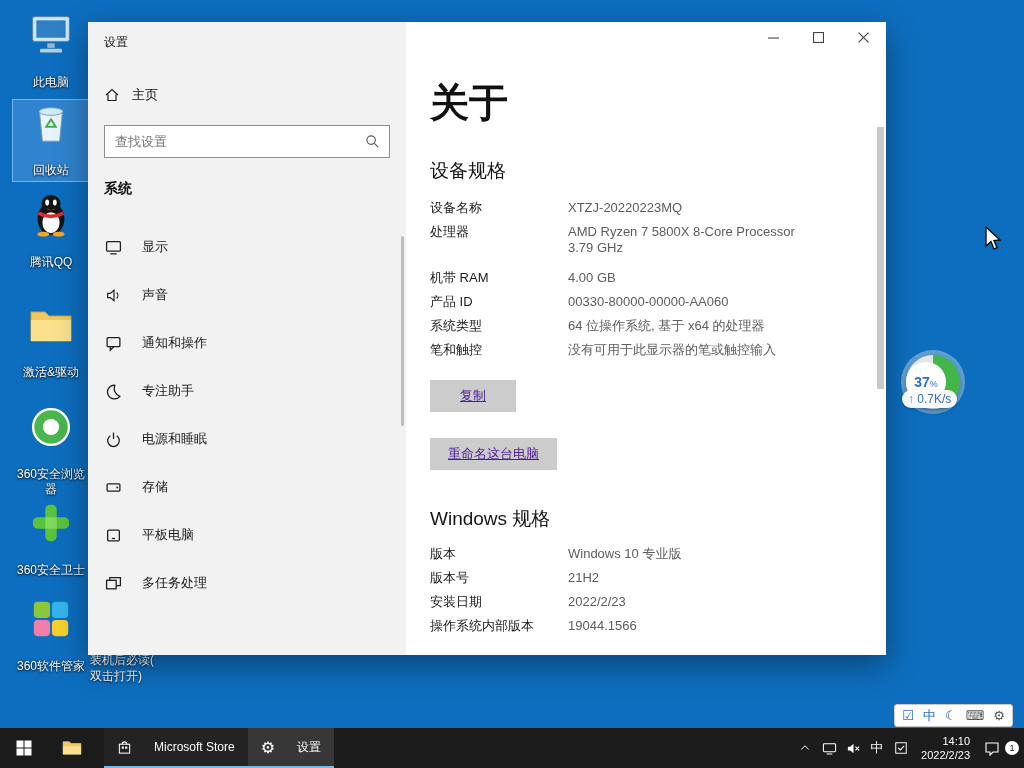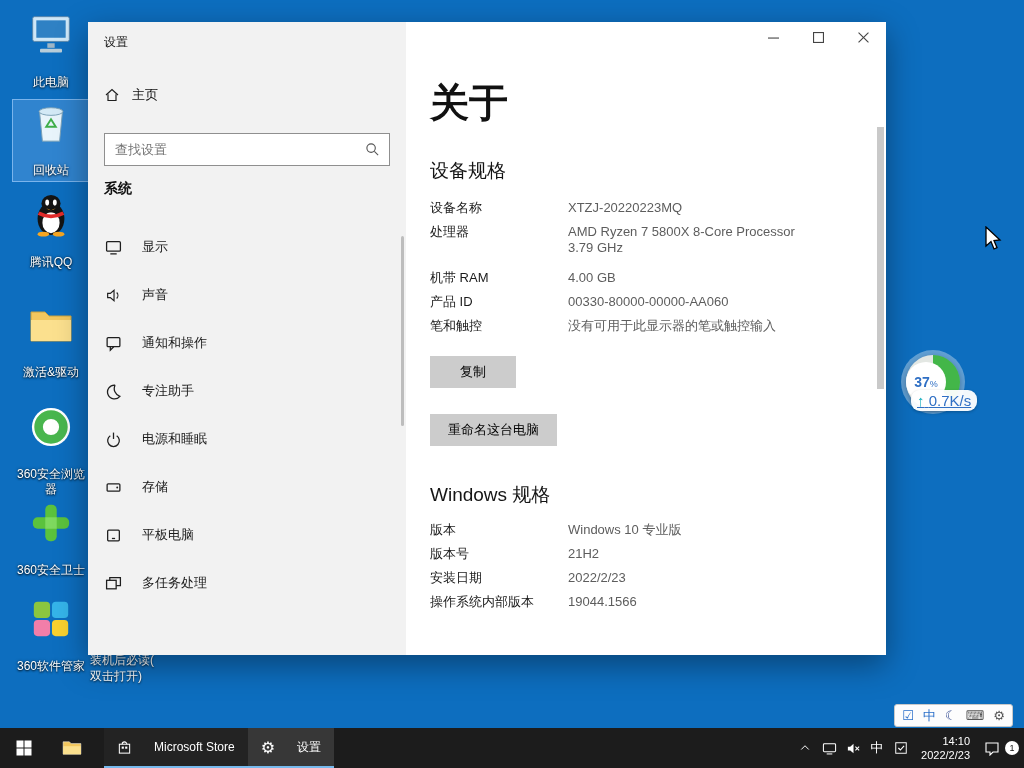--- a/index.html
+++ b/index.html
@@ -20,55 +20,55 @@
             box-shadow:0 10px 30px rgba(0,0,0,.38); z-index:10; }
   .pane-left { width:318px; background:#f2f2f2; position:relative; flex:none; }
   .pane-right { flex:1; background:#fff; position:relative; padding:0 40px 0 24px; overflow:hidden; }
 
   .win-title { position:absolute; left:16px; top:12px; font-size:12px; color:#111; }
   .win-controls { position:absolute; right:0; top:0; display:flex; z-index:12; }
   .win-ctl { width:45px; height:30px; display:flex; align-items:center; justify-content:center; background:#fff; }
 
   .home-row { position:absolute; left:16px; top:64px; display:flex; align-items:center; gap:12px; font-size:13px; color:#111; }
   .searchbox { position:absolute; left:16px; top:103px; width:286px; height:33px; background:#fff;
-               border:1px solid #8f8f8f; display:flex; align-items:center;margin-top:8px; }
+               border:1px solid #8f8f8f; display:flex; align-items:center; }
   .searchbox input { flex:1; border:none; outline:none; font-size:13px; color:#444; padding:0 10px;
                      font-family:inherit; background:transparent; }
   .searchbox .mag { padding-right:9px; display:flex; }
   .sys-header { position:absolute; left:16px; top:158px; font-size:14px; font-weight:bold; color:#111; }
   .nav { position:absolute; left:0; top:201px; right:12px; }
   .nav-item { height:48px; display:flex; align-items:center; padding-left:17px; gap:20px; font-size:13px; color:#1a1a1a; cursor:pointer; }
   .side-scroll { position:absolute; right:2px; top:214px; width:3px; height:190px; background:#bdbdbd; border-radius:2px; }
 
   .page-title { margin-top:54px; font-size:39px; font-weight:700; color:#111; }
   .sect { font-size:19px; font-weight:400; color:#151515; }
   .sect.dev { margin-top:28px; }
   .sect.win { margin-top:36px; }
   .rows { margin-top:16px; }
   .rows.w { margin-top:14px; }
   .row { display:flex; margin-bottom:8px; font-size:13px; line-height:16px; }
   .row .lbl { width:138px; flex:none; color:#1b1b1b; }
   .row .val { color:#5d5d5d; }
   .row-gap { margin-bottom:14px; }
-  .btn { display:inline-block; background:#cccccc; border:none; font-size:13px; color:#000000; padding:7px 18px;
-         font-family:inherit; cursor:pointer; }
+  .btn { display:inline-block; background:#cccccc; border:none; font-size:13px; color:#4c1d95; padding:7px 18px;
+         font-family:inherit; cursor:pointer;text-decoration:underline; }
   .btn-copy { margin-top:14px; padding:7px 30px; }
   .btn-rename { margin-top:26px; display:block; }
   .content-scroll { position:absolute; right:2px; top:105px; width:7px; height:262px; background:#c9c9c9; }
 
   
   .widget { position:absolute; left:901px; top:350px; width:64px; height:64px; z-index:20; cursor:pointer; }
   .halo { position:absolute; inset:0; border-radius:50%; background:rgba(255,255,255,.35); }
   .ball { position:absolute; inset:5px; border-radius:50%; background:conic-gradient(#43b649 0 37%, #e3e7e3 37% 100%);
           display:flex; align-items:center; justify-content:flex-start; box-shadow:0 2px 6px rgba(0,0,0,.3); }
   .ball-inner { width:40px; height:40px; border-radius:50%; background:#fff; display:flex; align-items:center;
                 justify-content:center; font-size:14px; font-weight:bold; color:#2f6fc4; }
   .ball-inner .pct { font-size:9px; font-weight:normal; margin-top:4px; }
-  .speed { position:absolute; left:10px; top:40px; background:rgba(255,255,255,.95); border-radius:9px;
-           font-size:15px; color:#2f6fc4; padding:2px 6px; white-space:nowrap; box-shadow:0 1px 3px rgba(0,0,0,.25);text-decoration:underline; }
+  .speed { position:absolute; left:1px; top:40px; background:rgba(255,255,255,.95); border-radius:9px;
+           font-size:12px; color:#2f6fc4; padding:2px 6px; white-space:nowrap; box-shadow:0 1px 3px rgba(0,0,0,.25); }
   .speed .arr { color:#17b0bf; }
 
   
   .langbar { position:absolute; right:11px; bottom:41px; height:23px; background:#fdfdfd; border:1px solid #c9c9c9;
              border-radius:3px; display:flex; align-items:center; padding:0 7px; gap:9px; z-index:30; }
   .lb-ic { font-size:13px; line-height:1; font-family:"DejaVu Sans",sans-serif; cursor:pointer; }
 
   
   .taskbar { position:absolute; left:0; bottom:0; width:1024px; height:40px; background:#1c1c1c; display:flex;
              align-items:stretch; z-index:40; }
@@ -303,20 +303,24 @@
         </div>
       <div class="row">
           <div class="lbl">机带 RAM</div>
           <div class="val">4.00 GB</div>
         </div>
       <div class="row">
           <div class="lbl">产品 ID</div>
           <div class="val">00330-80000-00000-AA060</div>
         </div>
       <div class="row">
+          <div class="lbl">系统类型</div>
+          <div class="val">64 位操作系统, 基于 x64 的处理器</div>
+        </div>
+      <div class="row">
           <div class="lbl">笔和触控</div>
           <div class="val">没有可用于此显示器的笔或触控输入</div>
         </div>
     </div>
 
     <button class="btn btn-copy">复制</button>
     <button class="btn btn-rename">重命名这台电脑</button>
 
     <h2 class="sect win">Windows 规格</h2>
     <div class="rows w">

